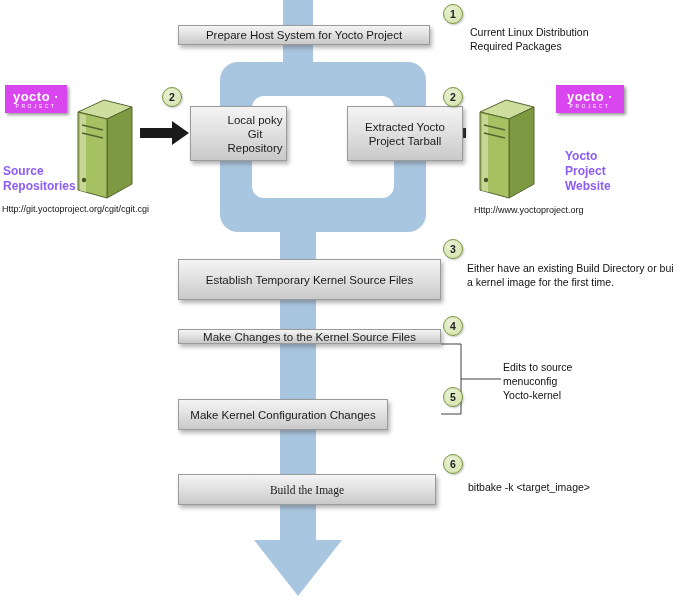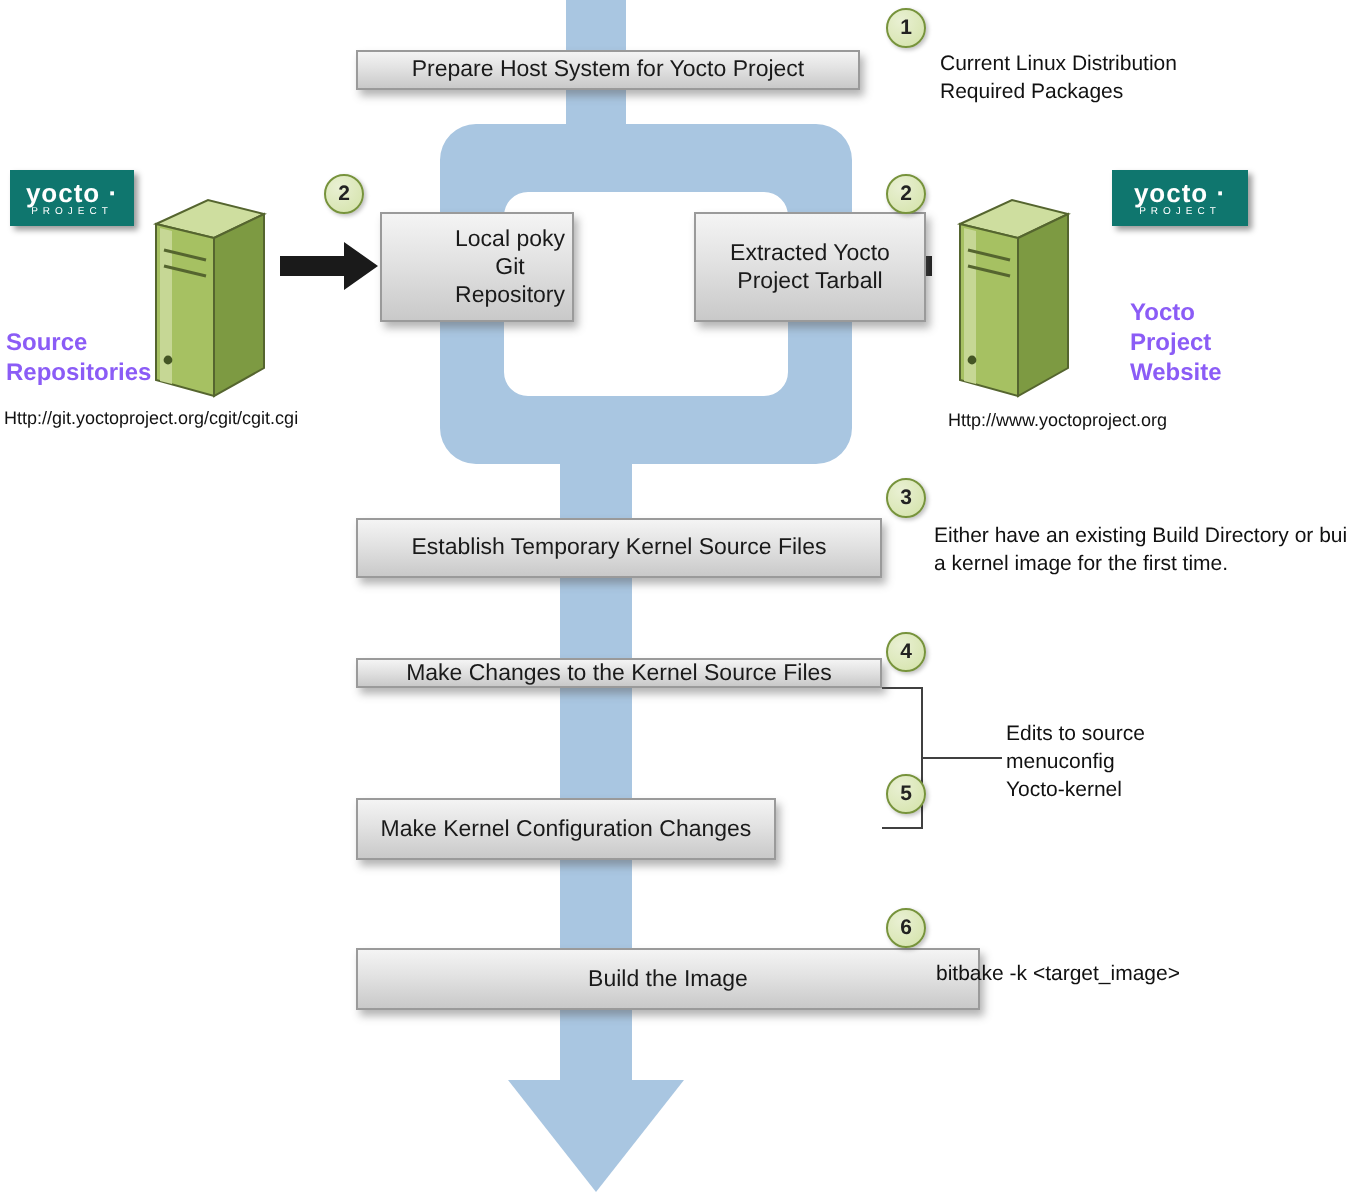--- a/index.html
+++ b/index.html
@@ -11,42 +11,42 @@
   .gbox{
     position:absolute;z-index:2;display:flex;align-items:center;justify-content:center;
     text-align:center;color:#1a1a1a;font-size:11.5px;line-height:14px;
     background:linear-gradient(#f4f4f4,#e2e2e2 45%,#c9c9c9);
     border:1px solid #9a9a9a;box-shadow:2px 3px 4px rgba(90,90,90,.45);
     box-sizing:border-box;padding:2px 6px;
   }
   .b-prepare{left:178px;top:25px;width:252px;height:20px;}
   .b-poky{left:190px;top:106px;width:97px;height:55px;padding-left:39px;}
   .b-tarball{left:347px;top:106px;width:116px;height:55px;}
-  .b-establish{left:178px;top:259px;width:263px;height:30px;}
+  .b-establish{left:178px;top:259px;width:263px;height:41px;}
   .b-changes{left:178px;top:329px;width:263px;height:15px;}
   .b-config{left:178px;top:399px;width:210px;height:31px;}
-  .b-build{left:178px;top:474px;width:312px;height:31px;}
+  .b-build{left:178px;top:474px;width:258px;height:31px;font-family:Liberation Serif, serif;}
   .circle{
     position:absolute;z-index:3;width:20px;height:20px;border-radius:50%;
     background:radial-gradient(circle at 35% 30%,#e9f0d3,#d3e2a8);
     border:1.5px solid #77933c;box-sizing:border-box;
     display:flex;align-items:center;justify-content:center;
     font-size:10.5px;font-weight:700;color:#222;
     box-shadow:1px 1px 2px rgba(0,0,0,.25);
   }
   .c1{left:443px;top:4px;}  .c2l{left:162px;top:87px;} .c2r{left:443px;top:87px;}
   .c3{left:443px;top:239px;}.c4{left:443px;top:316px;} .c5{left:443px;top:387px;}
   .c6{left:443px;top:454px;}
   .note{position:absolute;z-index:3;font-size:10.5px;color:#111;line-height:13.5px;white-space:nowrap;}
   .n1{left:470px;top:26px;}
   .n3{left:467px;top:262px;}
   .n45{left:503px;top:360px;line-height:14px;}
   .n6{left:468px;top:481px;}
   .logo{
-    position:absolute;z-index:2;background:#0f766e;color:#fff;
+    position:absolute;z-index:2;background:#d946ef;color:#fff;
     display:flex;flex-direction:column;align-items:center;justify-content:center;
     box-shadow:2px 2px 3px rgba(0,0,0,.4);
   }
   .logo-left{left:5px;top:85px;width:62px;height:28px;}
   .logo-right{left:556px;top:85px;width:68px;height:28px;}
   .logo-text{font-size:13px;font-weight:700;letter-spacing:.5px;line-height:13px;}
   .logo-sub{font-size:5px;letter-spacing:2.5px;line-height:6px;}
   .server{position:absolute;z-index:2;}
   .server-left{left:70px;top:92px;}
   .server-right{left:472px;top:92px;}

